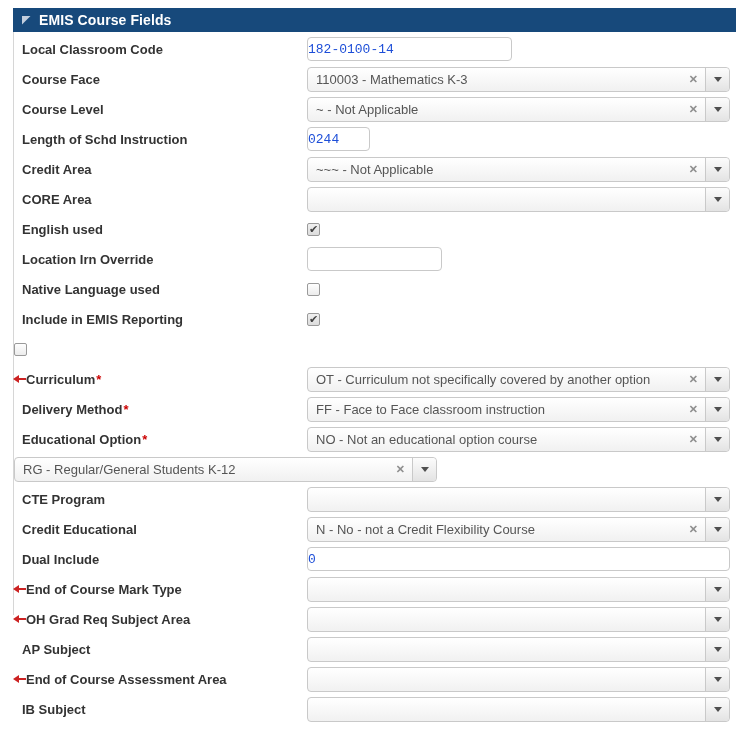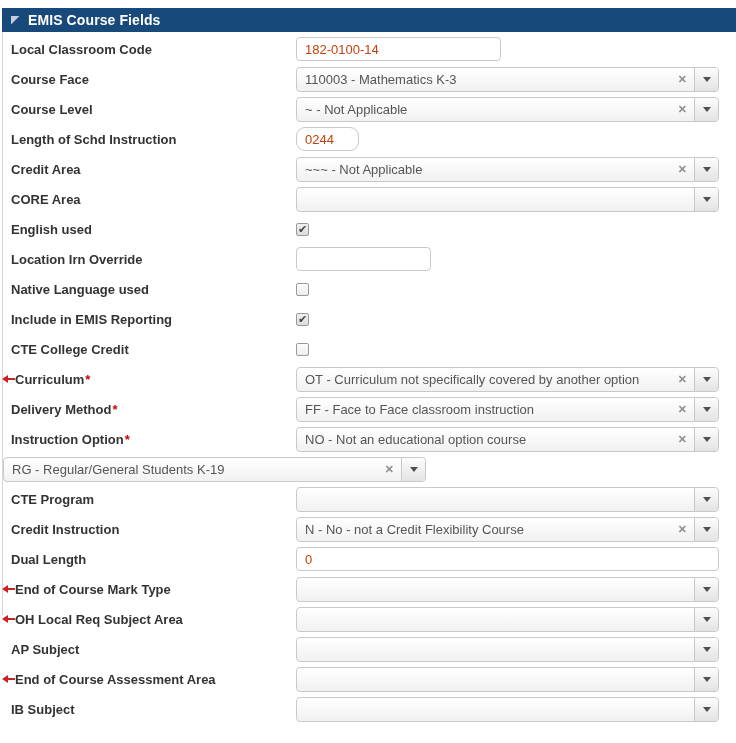--- a/index.html
+++ b/index.html
@@ -3,21 +3,21 @@
 <meta charset="utf-8">
 <style>
   * { box-sizing: border-box; }
   html, body { margin: 0; padding: 0; }
   body {
     width: 736px; height: 743px;
     background: #ffffff;
     font-family: "Liberation Sans", sans-serif;
     overflow: hidden;
   }
-  .panel { margin-top: 8px; margin-left: 2px; }
+  .panel { margin-top: 8px; margin-left: 13px; }
   .panel-header {
     height: 24px;
     background: #17497B;
     display: flex; align-items: center;
     padding-left: 9px; gap: 8px;
     cursor: pointer;
   }
   .collapse-icon {
     width: 9px; height: 9px;
     background: #c3cedd;
@@ -58,23 +58,23 @@
     border-right: 6px solid #cc2222;
   }
   .marker::after {
     content: ""; position: absolute; left: 4px; top: 3px;
     width: 9px; height: 2px; background: #cc2222;
   }
   .ctrl { width: 423px; flex: 0 0 423px; position: relative; }
   input.txt {
     height: 24px;
     border: 1px solid #c9c9c9; border-radius: 4px;
-    padding: 0 8px;
-    font-family: Liberation Sans, sans-serif;
-    font-size: 13px; color: #c2410c;
+    padding: 0 0;
+    font-family: Liberation Mono, monospace;
+    font-size: 13px; color: #1d4ed8;
     background: #ffffff;
     outline: none;
   }
   .combo {
     display: flex; height: 25px; width: 423px;
     border: 1px solid #c9c9c9; border-radius: 4px;
     background: linear-gradient(#ffffff, #f1f1f1);
     cursor: pointer;
   }
   .combo-input {
@@ -158,21 +158,21 @@
         <div class="combo-btn">
           <span class="arr"></span>
         </div>
       </div>
     </div>
   </div>
         <div class="row">
 
     <div class="lbl"><span class="lbl-text">Length of Schd Instruction</span></div>
     <div class="ctrl">
-      <input class="txt" type="text" value="0244" style="width: 63px; border-radius: 9px;">
+      <input class="txt" type="text" value="0244" style="width: 63px;">
     </div>
   </div>
         <div class="row">
 
     <div class="lbl"><span class="lbl-text">Credit Area</span></div>
     <div class="ctrl">
       <div class="combo">
         <div class="combo-input">
           <span class="combo-value">~~~ - Not Applicable</span>
           <span class="clear-x">✕</span>
@@ -227,21 +227,20 @@
 
     <div class="lbl"><span class="lbl-text">Include in EMIS Reporting</span></div>
     <div class="ctrl">
       <span class="cb checked">
         <span class="checkmark">✔</span>
       </span>
     </div>
   </div>
         <div class="row">
 
-    <div class="lbl"><span class="lbl-text">CTE College Credit</span></div>
     <div class="ctrl">
       <span class="cb">
         
       </span>
     </div>
   </div>
         <div class="row has-marker">
     <span class="marker"></span>
     <div class="lbl"><span class="lbl-text">Curriculum</span><span class="req">*</span></div>
     <div class="ctrl">
@@ -266,39 +265,39 @@
           <span class="clear-x">✕</span>
         </div>
         <div class="combo-btn">
           <span class="arr"></span>
         </div>
       </div>
     </div>
   </div>
         <div class="row">
 
-    <div class="lbl"><span class="lbl-text">Instruction Option</span><span class="req">*</span></div>
+    <div class="lbl"><span class="lbl-text">Educational Option</span><span class="req">*</span></div>
     <div class="ctrl">
       <div class="combo">
         <div class="combo-input">
           <span class="combo-value">NO - Not an educational option course</span>
           <span class="clear-x">✕</span>
         </div>
         <div class="combo-btn">
           <span class="arr"></span>
         </div>
       </div>
     </div>
   </div>
         <div class="row">
 
     <div class="ctrl">
       <div class="combo">
         <div class="combo-input">
-          <span class="combo-value">RG - Regular/General Students K-19</span>
+          <span class="combo-value">RG - Regular/General Students K-12</span>
           <span class="clear-x">✕</span>
         </div>
         <div class="combo-btn">
           <span class="arr"></span>
         </div>
       </div>
     </div>
   </div>
         <div class="row">
 
@@ -310,36 +309,36 @@
 
         </div>
         <div class="combo-btn">
           <span class="arr"></span>
         </div>
       </div>
     </div>
   </div>
         <div class="row">
 
-    <div class="lbl"><span class="lbl-text">Credit Instruction</span></div>
+    <div class="lbl"><span class="lbl-text">Credit Educational</span></div>
     <div class="ctrl">
       <div class="combo">
         <div class="combo-input">
           <span class="combo-value">N - No - not a Credit Flexibility Course</span>
           <span class="clear-x">✕</span>
         </div>
         <div class="combo-btn">
           <span class="arr"></span>
         </div>
       </div>
     </div>
   </div>
         <div class="row">
 
-    <div class="lbl"><span class="lbl-text">Dual Length</span></div>
+    <div class="lbl"><span class="lbl-text">Dual Include</span></div>
     <div class="ctrl">
       <input class="txt" type="text" value="0" style="width: 423px;">
     </div>
   </div>
         <div class="row has-marker">
     <span class="marker"></span>
     <div class="lbl"><span class="lbl-text">End of Course Mark Type</span></div>
     <div class="ctrl">
       <div class="combo">
         <div class="combo-input">
@@ -347,21 +346,21 @@
 
         </div>
         <div class="combo-btn">
           <span class="arr"></span>
         </div>
       </div>
     </div>
   </div>
         <div class="row has-marker">
     <span class="marker"></span>
-    <div class="lbl"><span class="lbl-text">OH Local Req Subject Area</span></div>
+    <div class="lbl"><span class="lbl-text">OH Grad Req Subject Area</span></div>
     <div class="ctrl">
       <div class="combo">
         <div class="combo-input">
           <span class="combo-value"></span>
 
         </div>
         <div class="combo-btn">
           <span class="arr"></span>
         </div>
       </div>

